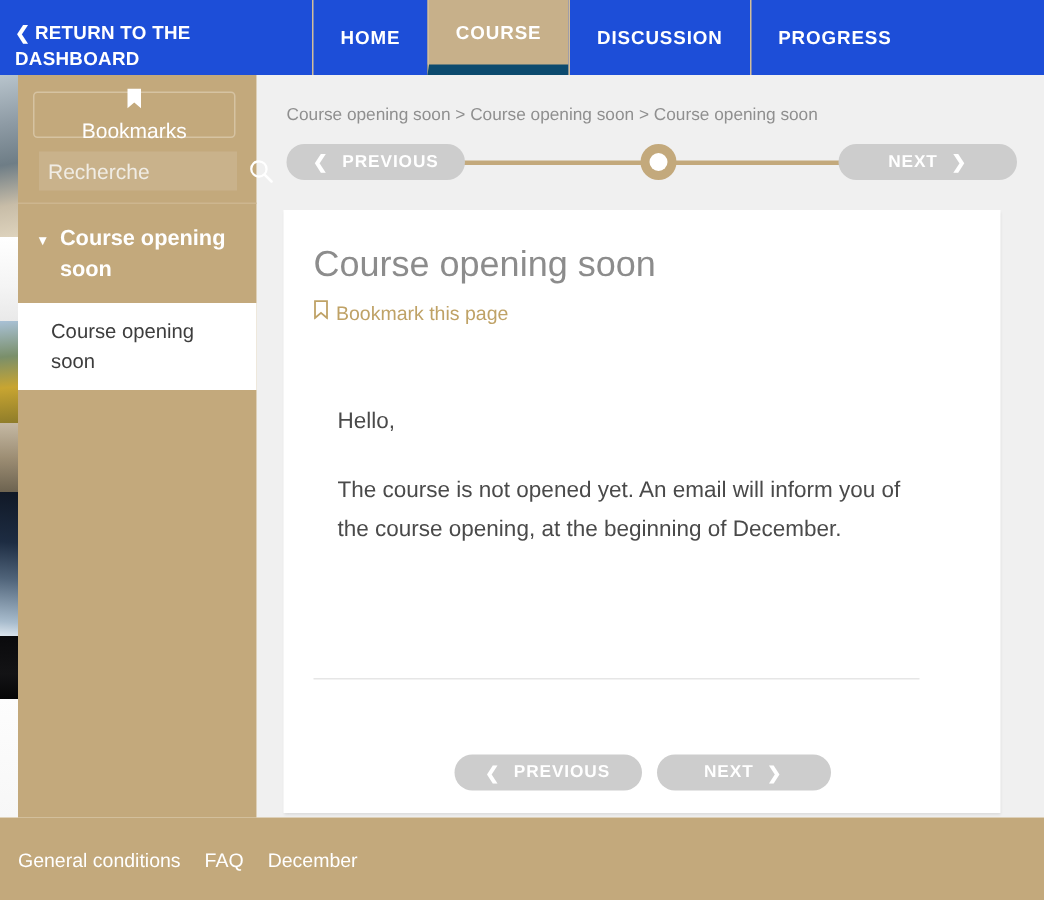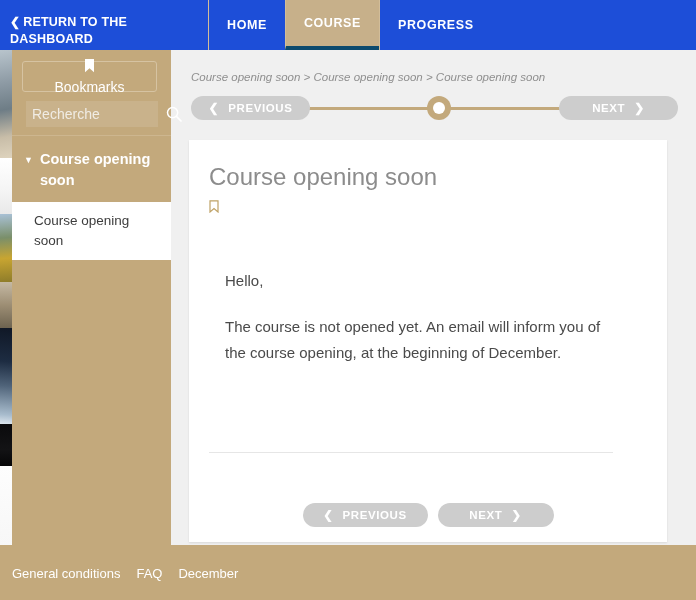--- a/index.html
+++ b/index.html
@@ -78,21 +78,21 @@
     font-weight: bold;
     letter-spacing: .6px;
     border-left: 1px solid #d2bd99;
     box-sizing: border-box;
     cursor: pointer;
     position: relative;
   }
   .nav-tab:first-child { border-left: 1px solid #d2bd99; }
   .nav-tab.active {
     background: #c7b08a;
-    border-bottom: 4px solid #0c4a6e;
+    border-bottom: 7px solid #0c4a6e;
   }
 
   
   #sidebar {
     position: absolute;
     left: 12px;
     top: 50px;
     width: 159px;
     height: 495px;
     background: #c3a97c;
@@ -199,21 +199,20 @@
     height: 495px;
     background: #f0f0f0;
     z-index: 2;
   }
   #breadcrumb {
     position: absolute;
     left: 20px;
     top: 21px;
     color: #8f8f8f;
     font-size: 11.5px;
-    font-style: italic;
   }
 
   
   #sequence-nav {
     position: absolute;
     left: 20px;
     top: 46px;
     width: 487px;
     height: 24px;
   }
@@ -384,20 +383,23 @@
   </div>
 
   <div id="main-nav">
     <div class="nav-tab">
       <span>HOME</span>
     </div>
     <div class="nav-tab active">
       <span>COURSE</span>
     </div>
     <div class="nav-tab">
+      <span>DISCUSSION</span>
+    </div>
+    <div class="nav-tab">
       <span>PROGRESS</span>
     </div>
   </div>
 
 </div>
 
 <div id="sidebar">
 
   <div id="bookmarks-button">
     <span>
@@ -456,20 +458,21 @@
   <div id="content-card">
 
     <div id="page-title">Course opening soon</div>
 
     <div id="bookmark-link">
       <span>
         <svg width="10" height="13" viewBox="0 0 10 13" aria-hidden="true">
           <path d="M1 0.8 H9 V12 L5 8.6 L1 12 Z" fill="none" stroke="#bfa266" stroke-width="1.2"></path>
         </svg>
       </span>
+      <span>Bookmark this page</span>
     </div>
 
     <div id="body-copy">
       <p>Hello,</p>
       <p>The course is not opened yet. An email will inform you of the course opening, at the beginning of December.</p>
     </div>
 
     <div id="card-divider"></div>
 
     <div id="bottom-nav">

